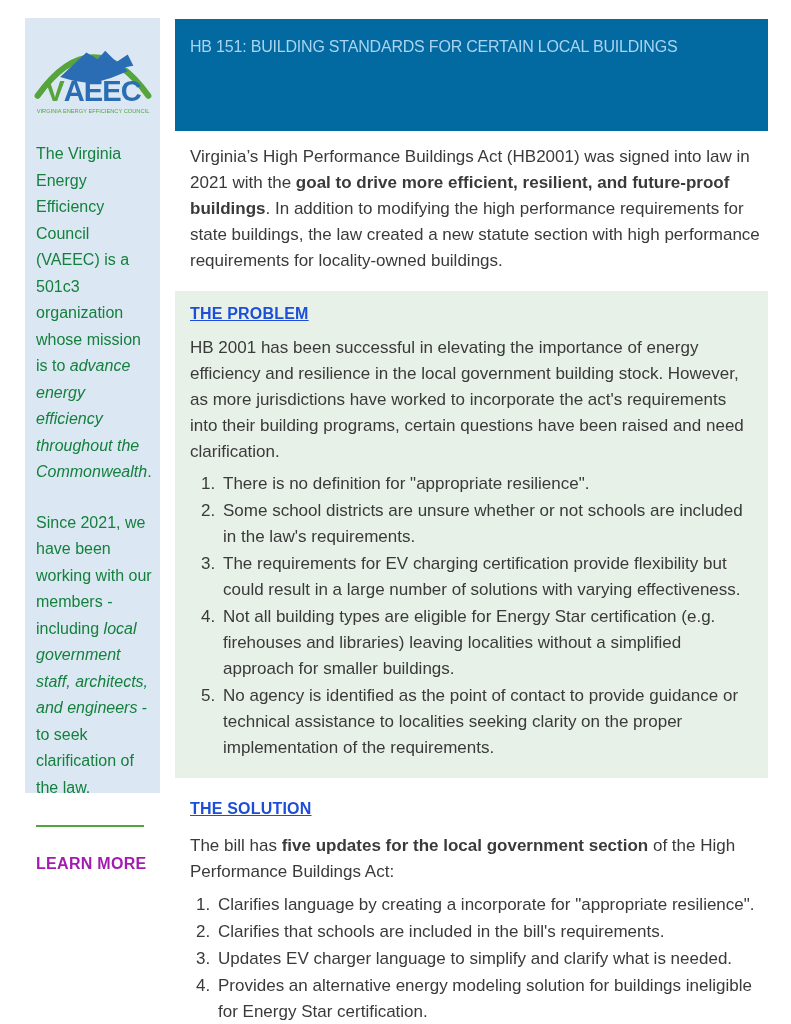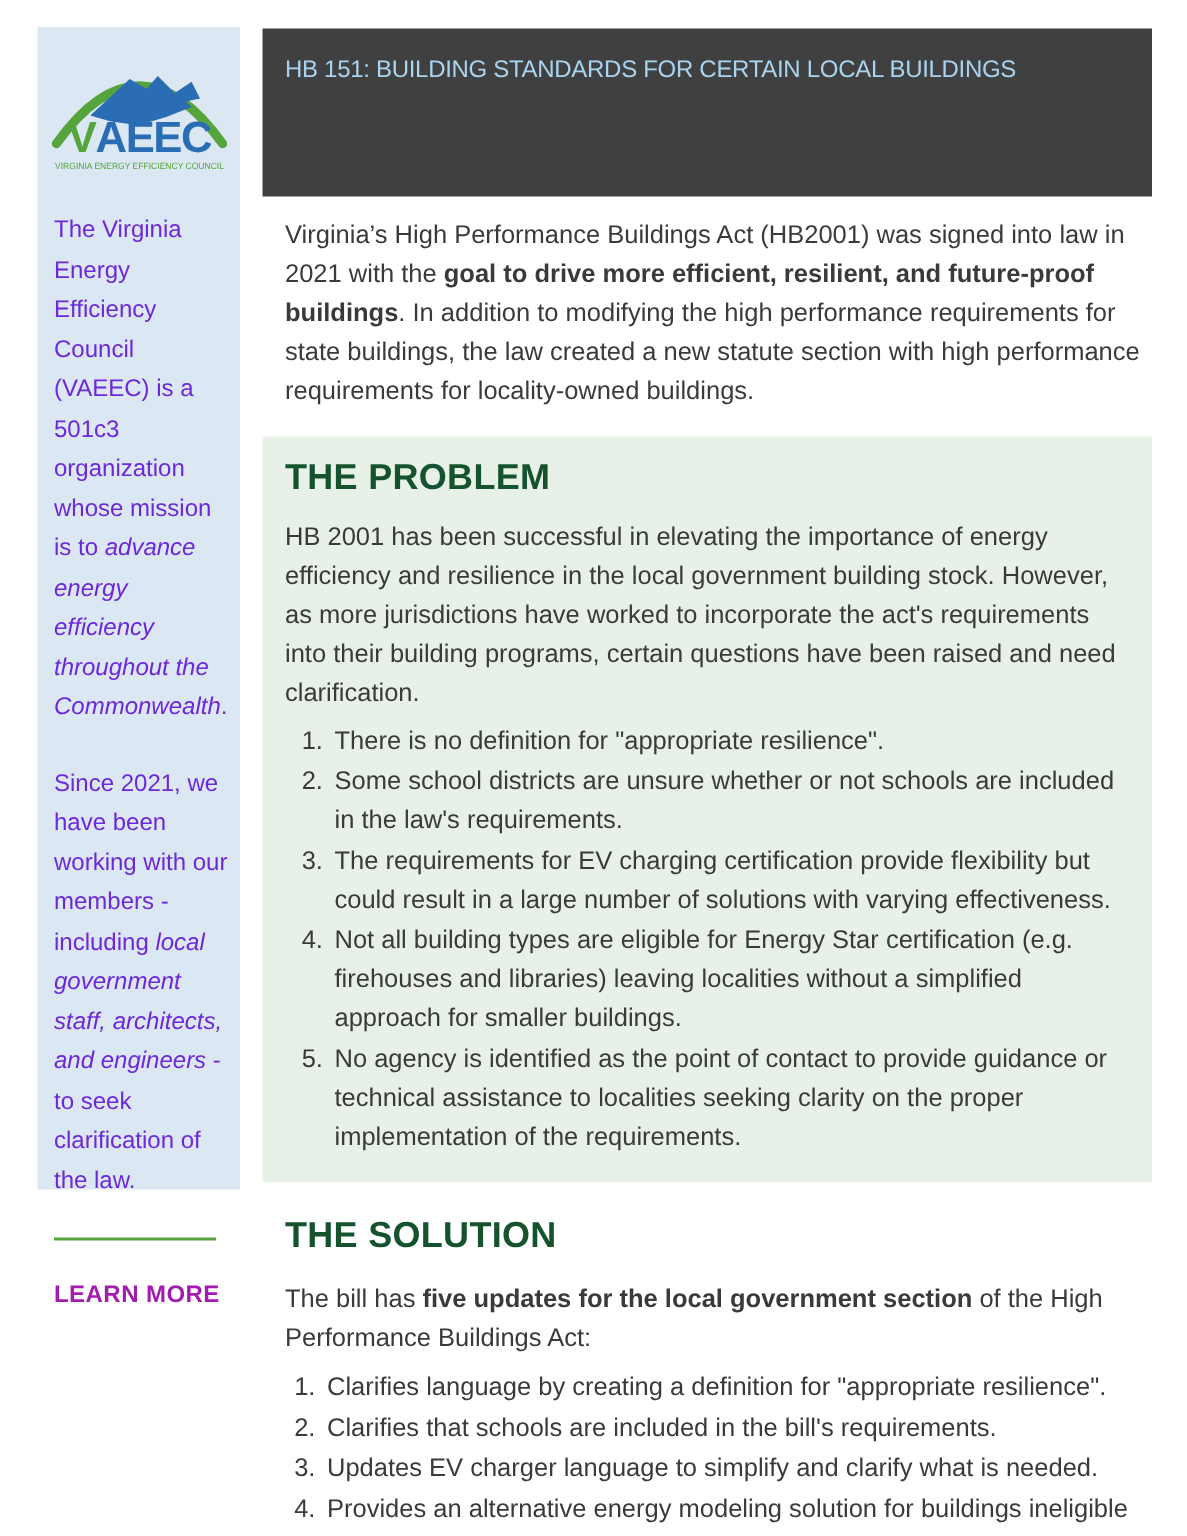--- a/index.html
+++ b/index.html
@@ -16,21 +16,21 @@
   
   .sidebar {
     position:absolute; left:25px; top:18px;
     width:135px; height:775px;
     background:#dbe8f3;
     box-sizing:border-box;
   }
   .logo-svg { display:block; margin:15px auto 0 auto; width:122px; height:88px; }
   .side-p {
     margin:20px 4px 0 11px;
-    font-size:16px; line-height:26.5px; color:#6d28d9;
+    font-size:16px; line-height:26.5px; color:#15803d;
   }
   .side-p .it { font-style:italic; }
   .side-divider {
     margin:24px 0 0 11px; width:108px; height:0;
     border-top:2px solid #55a43c;
   }
   .learn-more {
     margin:28px 4px 0 11px;
     font-size:16px; font-weight:bold; letter-spacing:0.3px;
     color:#a21caf;
@@ -41,21 +41,21 @@
   }
   .contact a {
     color:#1b6aa5; font-weight:bold; text-decoration:none;
     display:inline-block;
   }
 
   
   .banner {
     position:absolute; left:175px; top:19px;
     width:593px; height:112px;
-    background:#404040;
+    background:#0369a1;
     box-sizing:border-box;
     padding:17px 18px 0 15px;
   }
   .banner .eyebrow {
     color:#a9d4f0; font-size:16px; letter-spacing:-0.2px;
     margin:0; line-height:22px;
   }
   .banner .title {
     color:#f3f8fc; font-size:23px; font-weight:bold;
     margin:3px 0 0 0; line-height:30px; letter-spacing:-0.2px;
@@ -71,22 +71,22 @@
   }
   b { font-weight:bold; }
 
   .problem-box {
     margin-top:17px;
     background:#e8f1e7;
     padding:14px 14px 17px 15px;
     box-sizing:border-box;
   }
   .sec-heading {
-    font-size:24px; font-weight:bold; color:#14532d;
-    margin:0; letter-spacing:0.2px;
+    font-size:16px; font-weight:bold; color:#1d4ed8;
+    margin:0; letter-spacing:0.2px;text-decoration:underline;
   }
   .problem-box p {
     margin:12px 0 0 0;
     font-size:17px; line-height:26px;
   }
   ol.num-list {
     margin:6px 0 0 0; padding-left:30px;
     font-size:17px; line-height:26px;
   }
   ol.num-list li { padding-left:3px; margin-top:1px; }
@@ -140,20 +140,20 @@
           <li>Some school districts are unsure whether or not schools are included in the law's requirements.</li>
           <li>The requirements for EV charging certification provide flexibility but could result in a large number of solutions with varying effectiveness.</li>
           <li>Not all building types are eligible for Energy Star certification (e.g. firehouses and libraries) leaving localities without a simplified approach for smaller buildings.</li>
           <li>No agency is identified as the point of contact to provide guidance or technical assistance to localities seeking clarity on the proper implementation of the requirements.</li>
         </ol>
     </section>
 
     <h2 class="sec-heading solution-heading">THE SOLUTION</h2>
     <p class="solution-lead"><span>The bill has </span><b>five updates for the local government section</b><span> of the High Performance Buildings Act:</span></p>
     <ol class="num-list solution-list">
-        <li>Clarifies language by creating a definition for "appropriate resilience".</li>
+        <li>Clarifies language by creating a incorporate for "appropriate resilience".</li>
         <li>Clarifies that schools are included in the bill's requirements.</li>
         <li>Updates EV charger language to simplify and clarify what is needed.</li>
         <li>Provides an alternative energy modeling solution for buildings ineligible for Energy Star certification.</li>
       </ol>
 
   </main>
 </div>
 
 </body></html>

